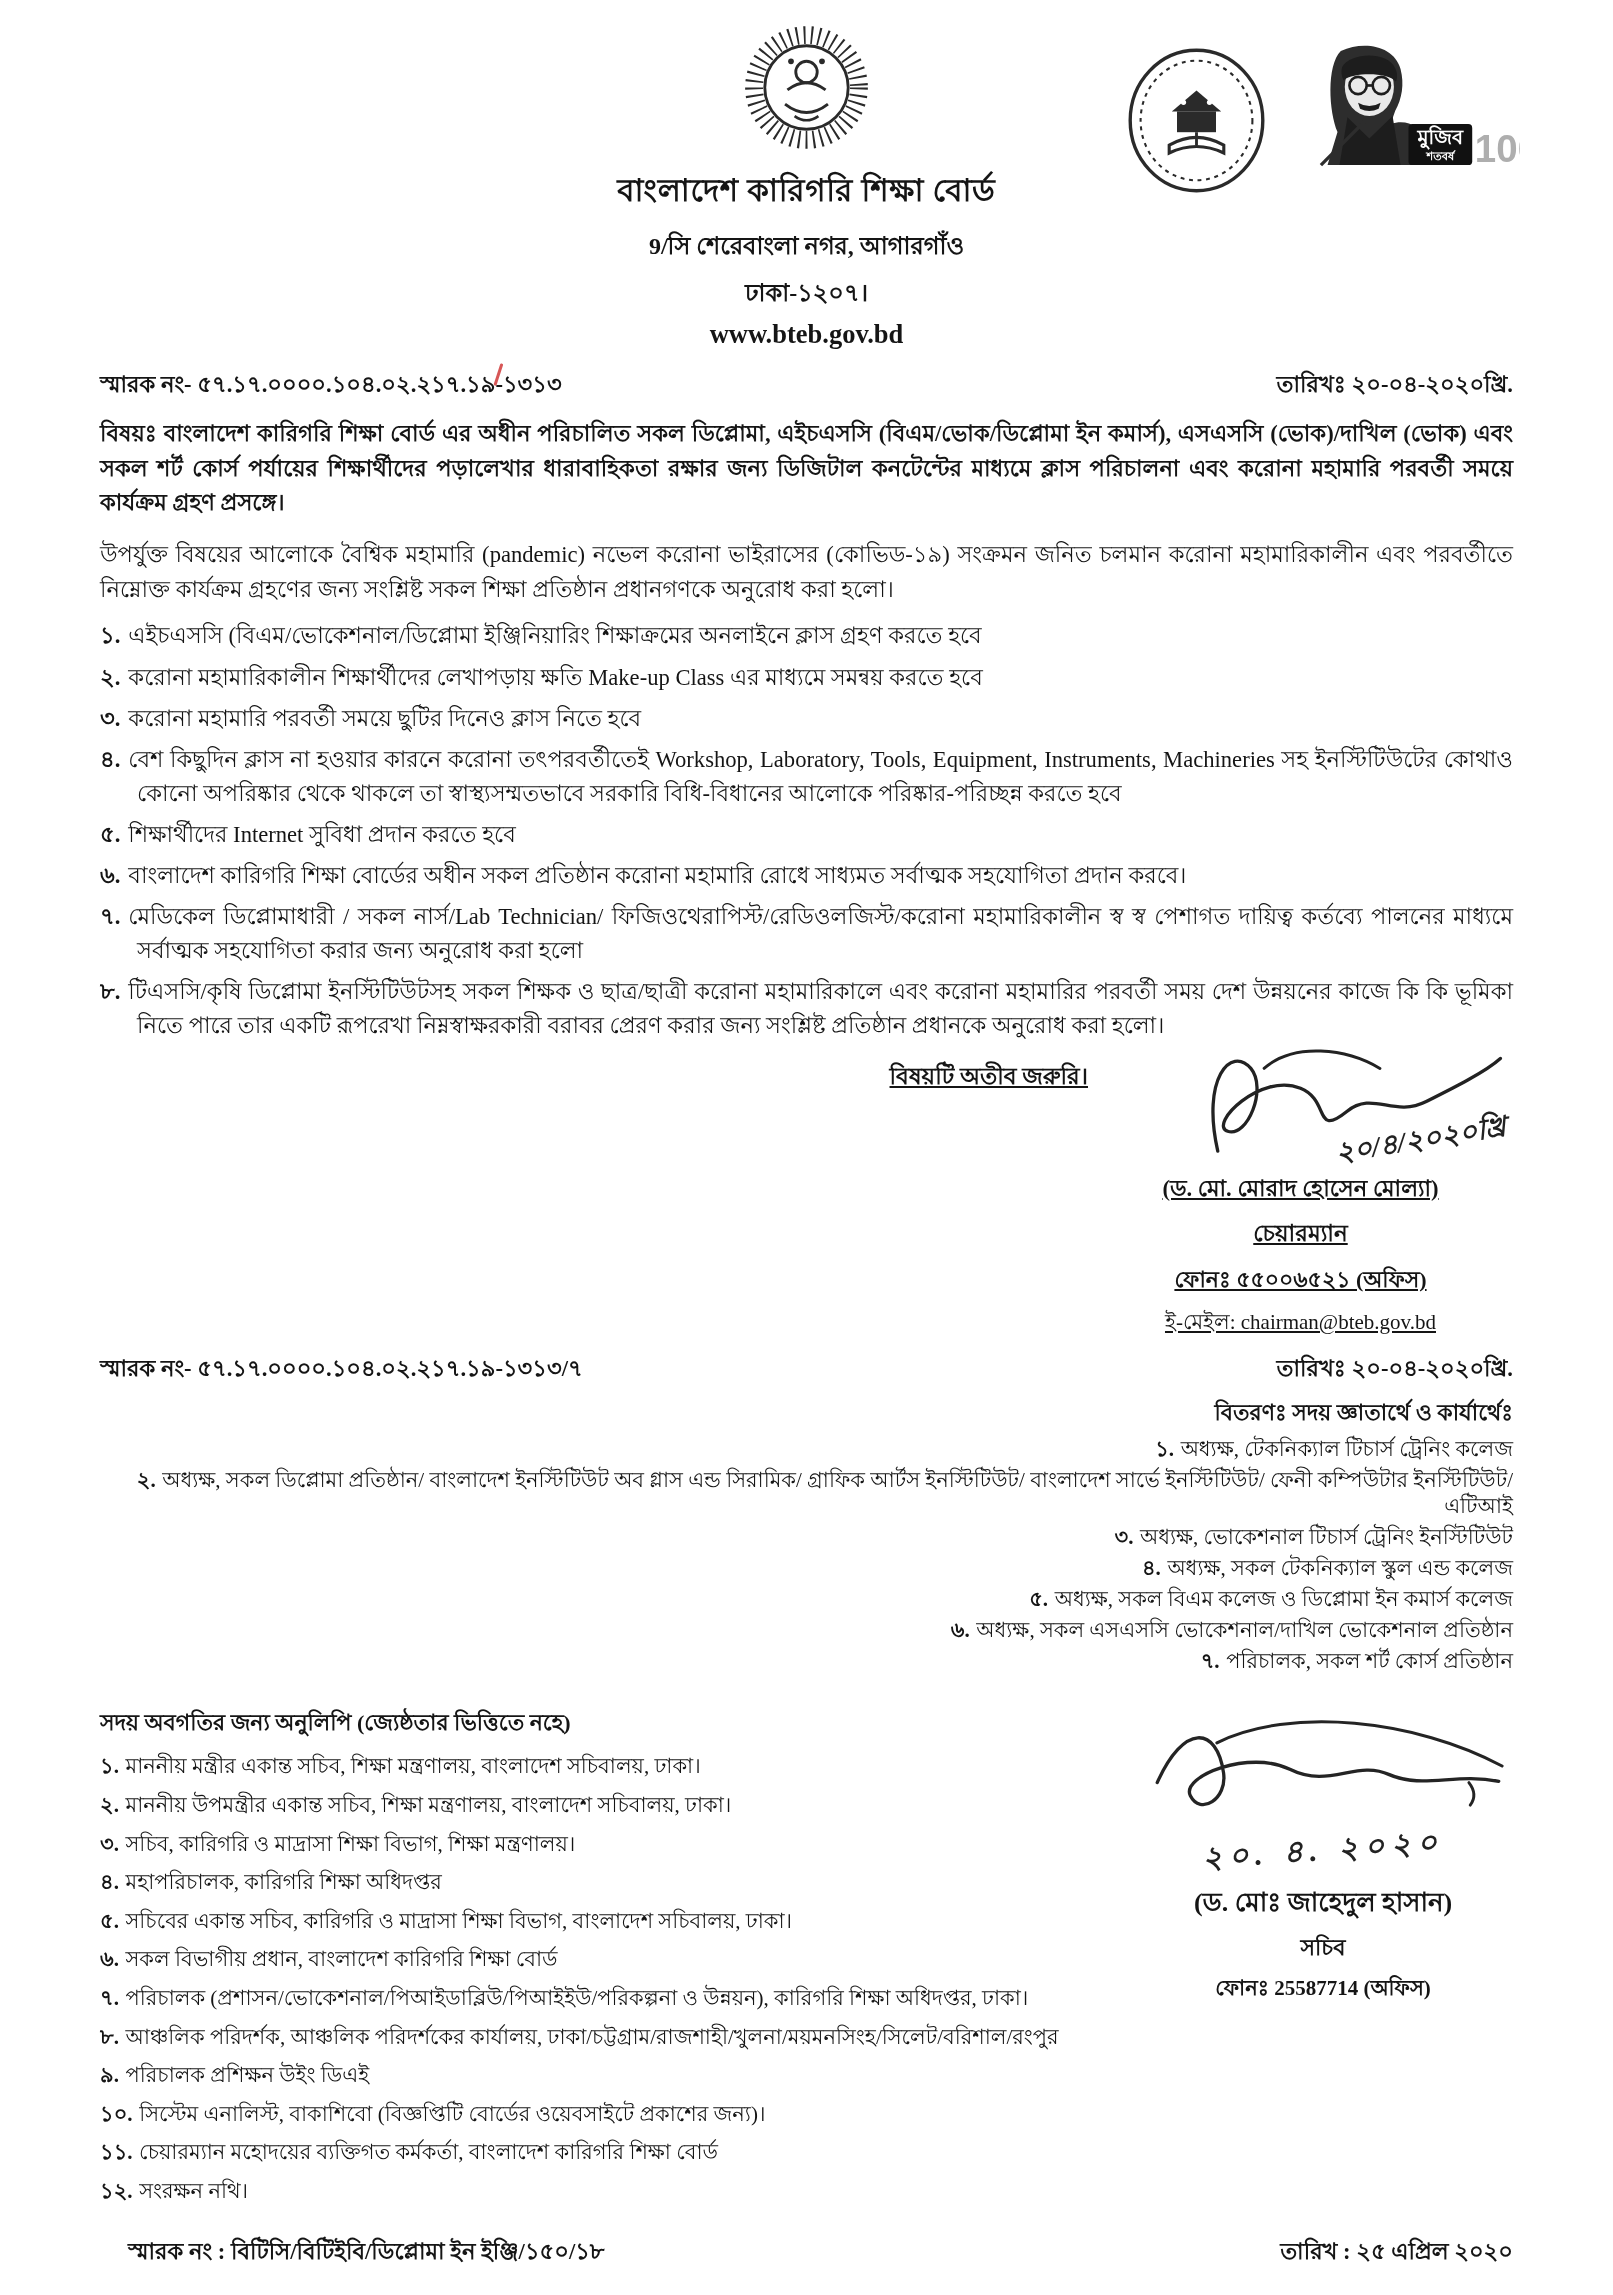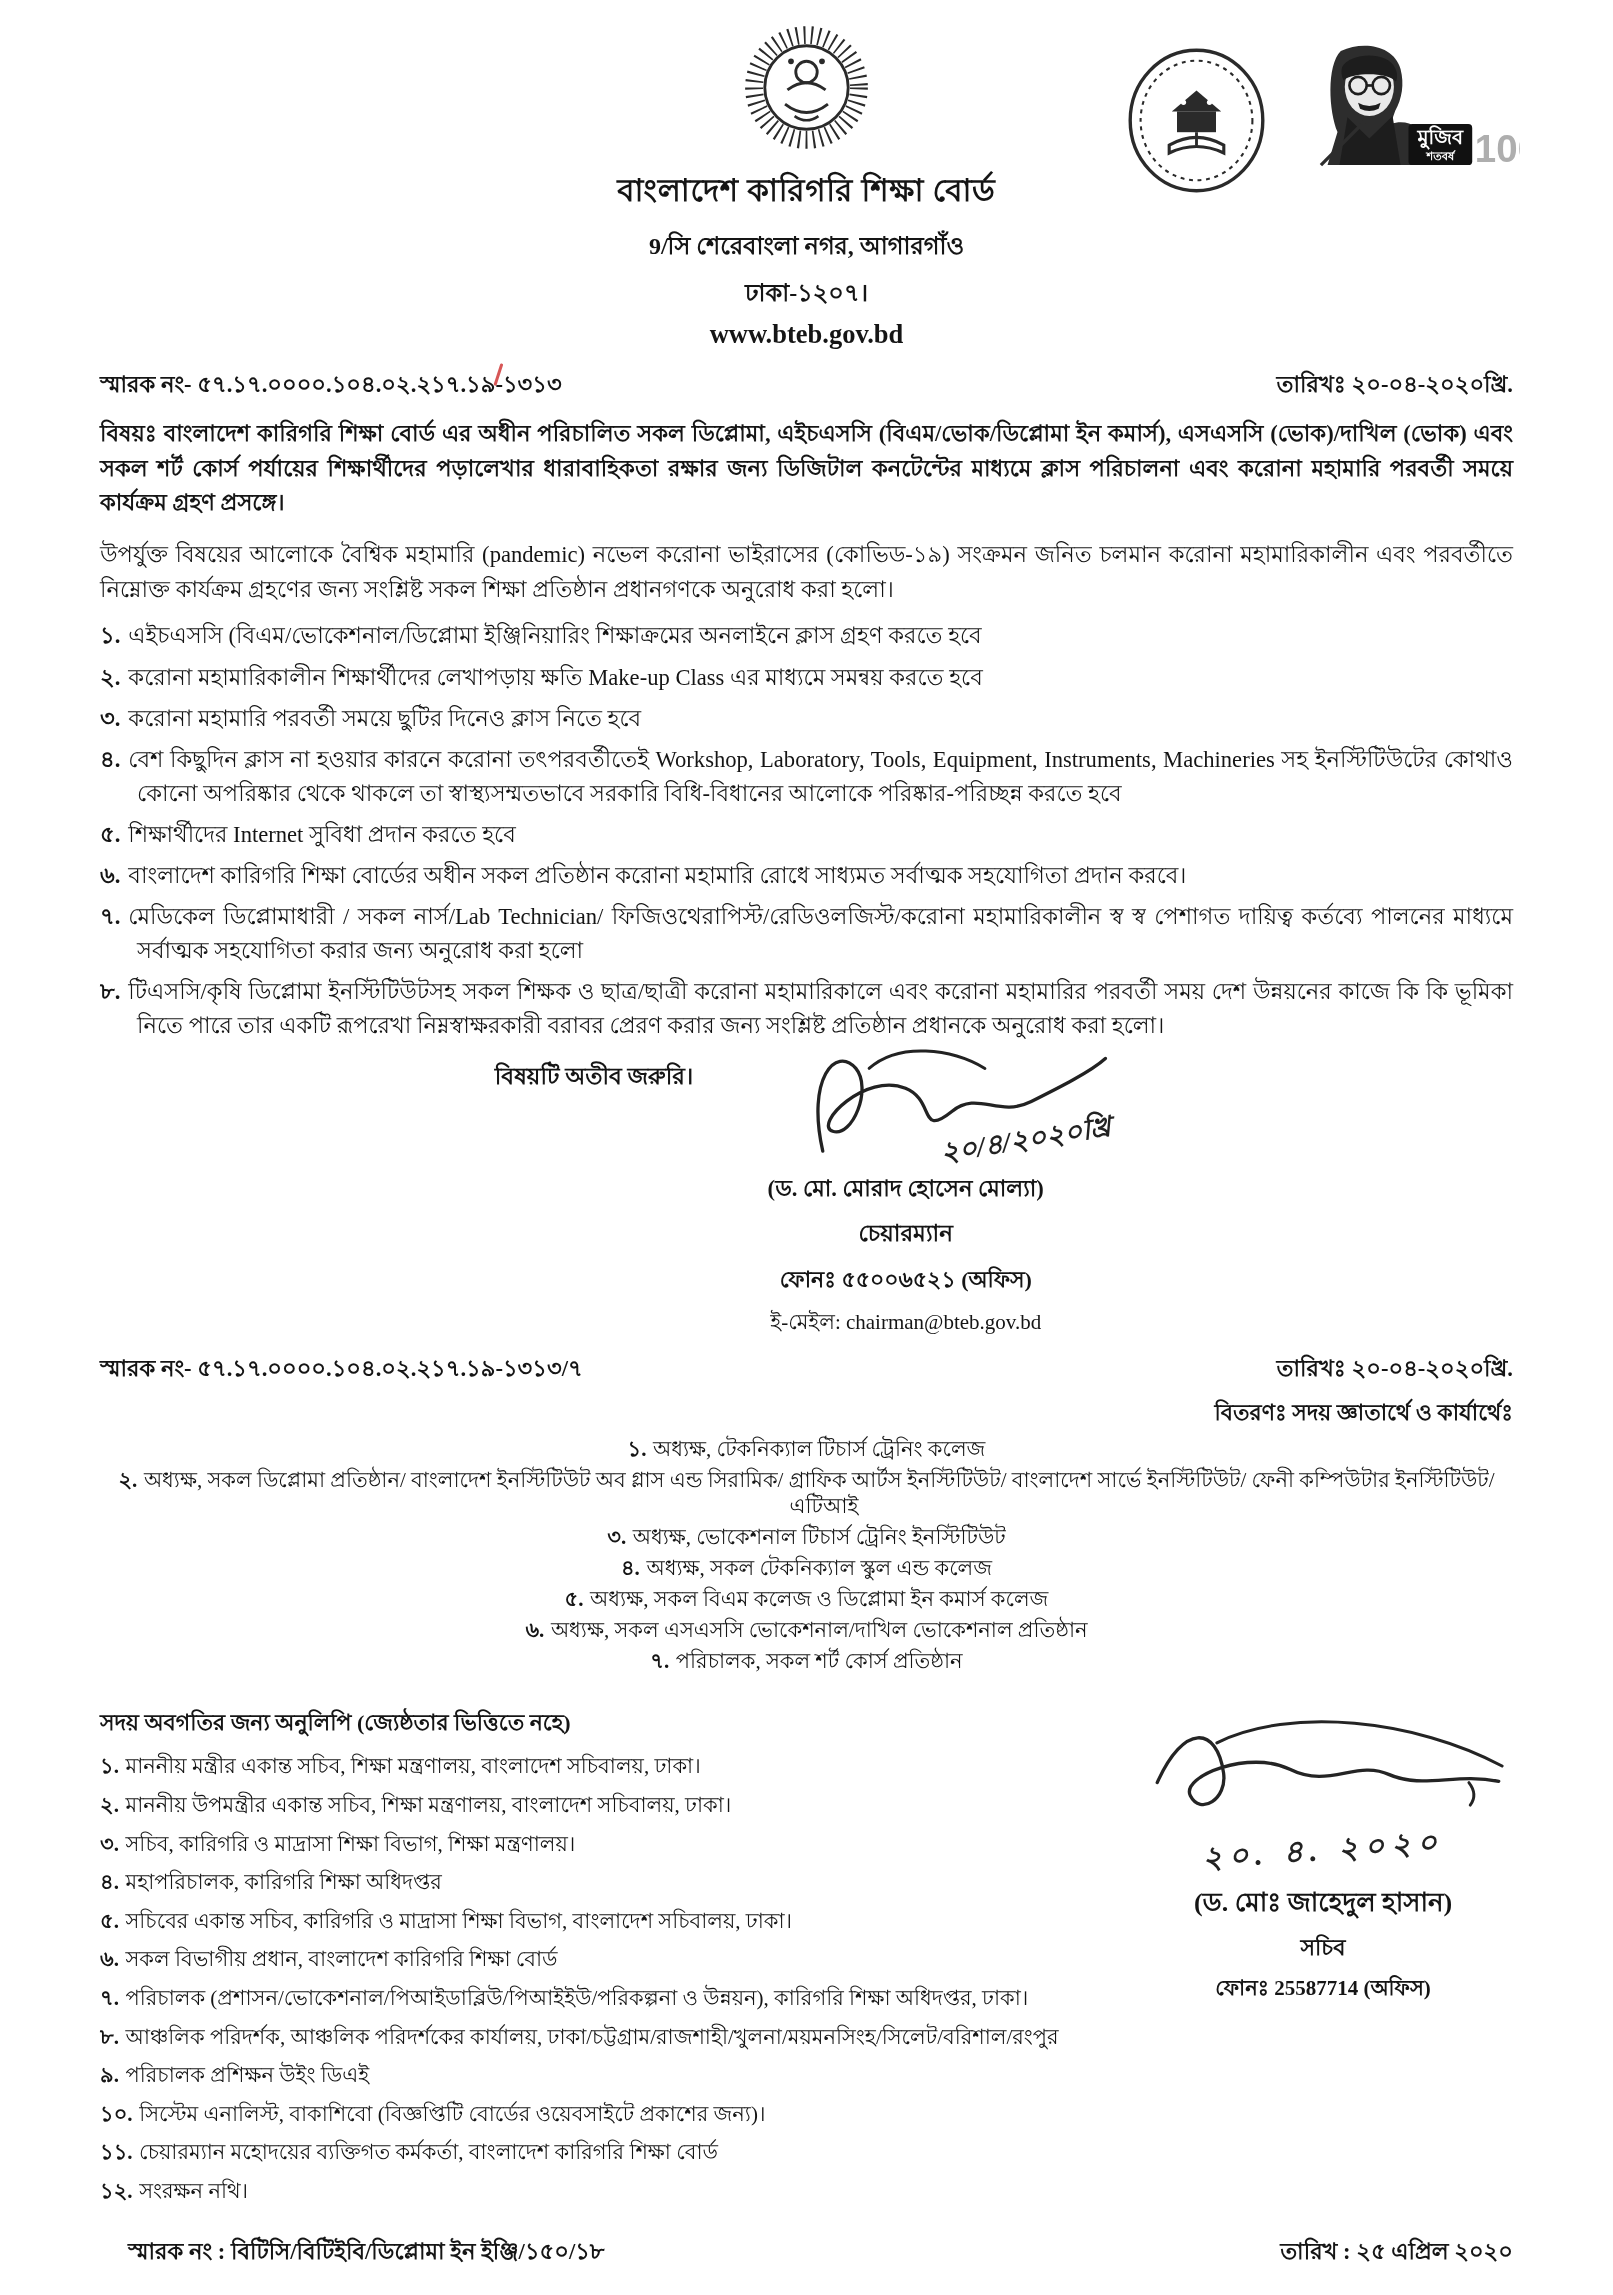--- a/index.html
+++ b/index.html
@@ -31,35 +31,35 @@
   
   .subject{font-size:22.6px;font-weight:700;line-height:1.52;text-align:justify;margin-top:12px;}
   .intro{font-size:22.6px;font-weight:500;line-height:1.55;text-align:justify;margin-top:17px;}
 
   
   .dir-list{margin-top:12px;}
   .dir-item{font-size:22.6px;font-weight:500;line-height:1.5;text-align:justify;padding-left:37px;text-indent:-37px;margin-top:7.3px;}
   .dir-item .num{font-weight:600;padding-right:8px;}
 
   
-  .urgent-row{display:flex;justify-content:center;align-items:flex-start;margin-top:5.3px;}
+  .urgent-row{display:flex;justify-content:flex-end;align-items:flex-start;margin-top:5.3px;text-decoration:underline;}
   .urgent{font-size:23px;font-weight:700;margin-top:9.3px;}
   .sig-block{text-align:center;}
   .sig-block .name{font-size:22.6px;font-weight:700;margin-top:0px;}
   .sig-block .title{font-size:23px;font-weight:600;margin-top:6.6px;}
   .sig-block .phone{font-size:22px;font-weight:600;margin-top:8px;}
   .sig-block .email{font-size:21px;font-weight:500;margin-top:6.6px;}
   .sig1{width:425px;margin-top:-17px;}
   .sig1 .scribble{position:relative;height:139px;}
   .hand-date{font-size:28px;font-style:italic;font-weight:600;transform:rotate(-9deg);color:#222;}
   .sig1 .hand-date{position:absolute;right:6.6px;bottom:5.3px;}
 
   
   .sec-heading{font-size:22px;font-weight:600;margin-top:14.6px;}
-  .tight-list .li{font-size:21px;font-weight:500;line-height:1.28;padding-left:35px;text-indent:-35px;margin-top:4px;text-align:center;}
+  .tight-list .li{font-size:21px;font-weight:500;line-height:1.28;padding-left:35px;text-indent:-35px;margin-top:4px;text-align:right;}
   .tight-list .li .num{font-weight:600;padding-right:6.6px;}
   .loose-list .li{font-size:21px;font-weight:500;line-height:1.3;padding-left:37px;text-indent:-37px;margin-top:11.3px;text-align:left;}
   .loose-list .li .num{font-weight:600;padding-right:6.6px;}
   .copies-wrap{max-width:1035px;}
 
   
   .sig2{position:absolute;right:92px;top:1703px;width:398px;text-align:center;}
   .sig2 .hand-date{display:inline-block;margin-top:-5.3px;font-size:30.5px;letter-spacing:6.6px;transform:rotate(-4deg);}
   .sig2 .name{font-size:26px;font-weight:700;margin-top:5.3px;}
   .sig2 .title{font-size:22px;font-weight:600;margin-top:4px;}

